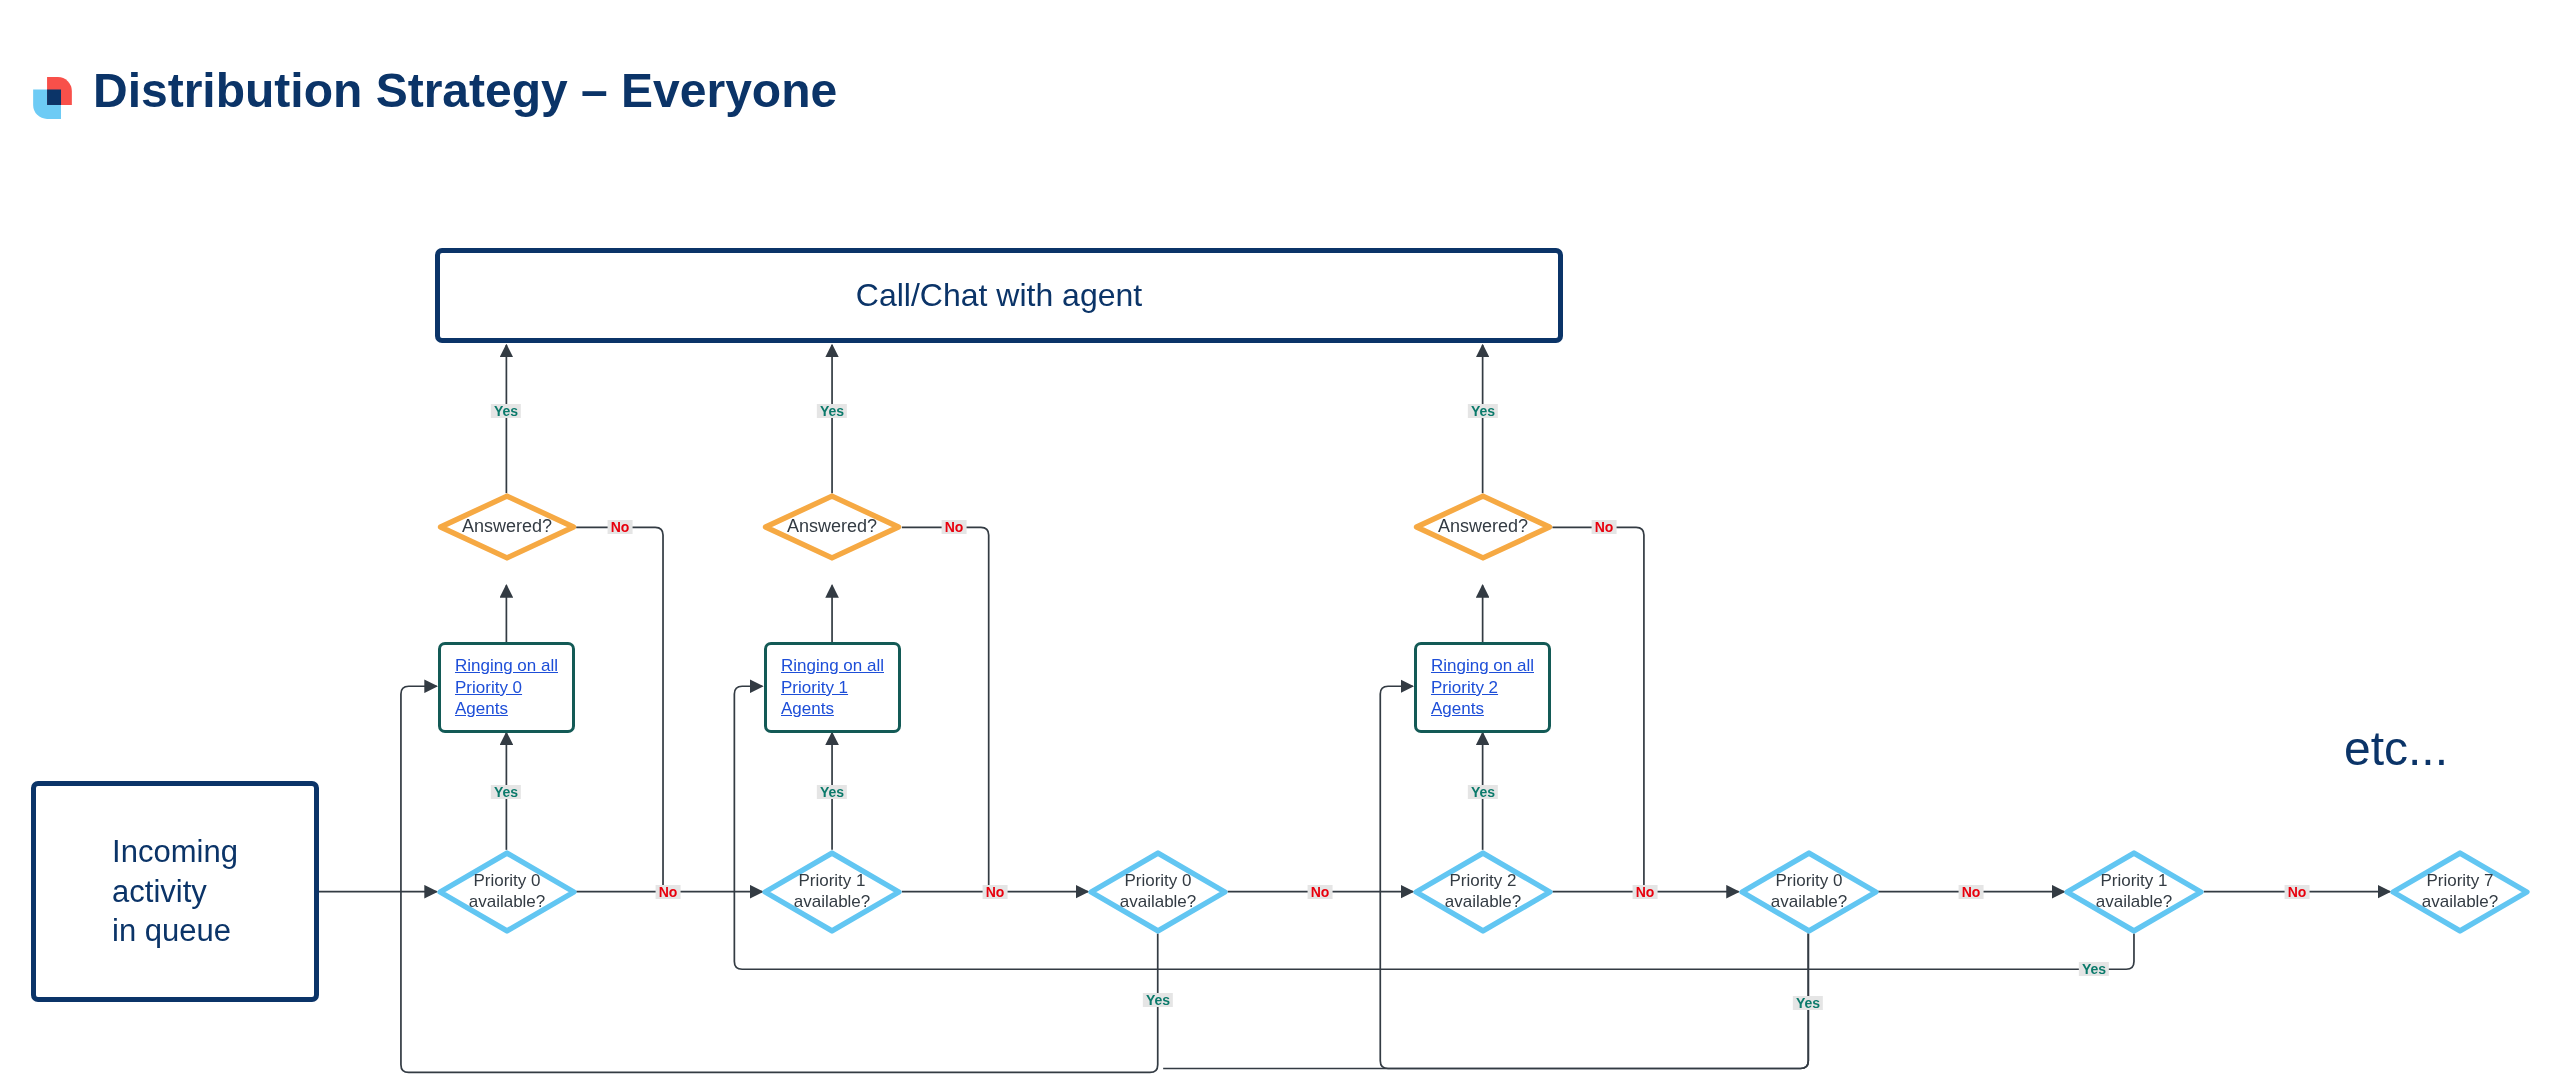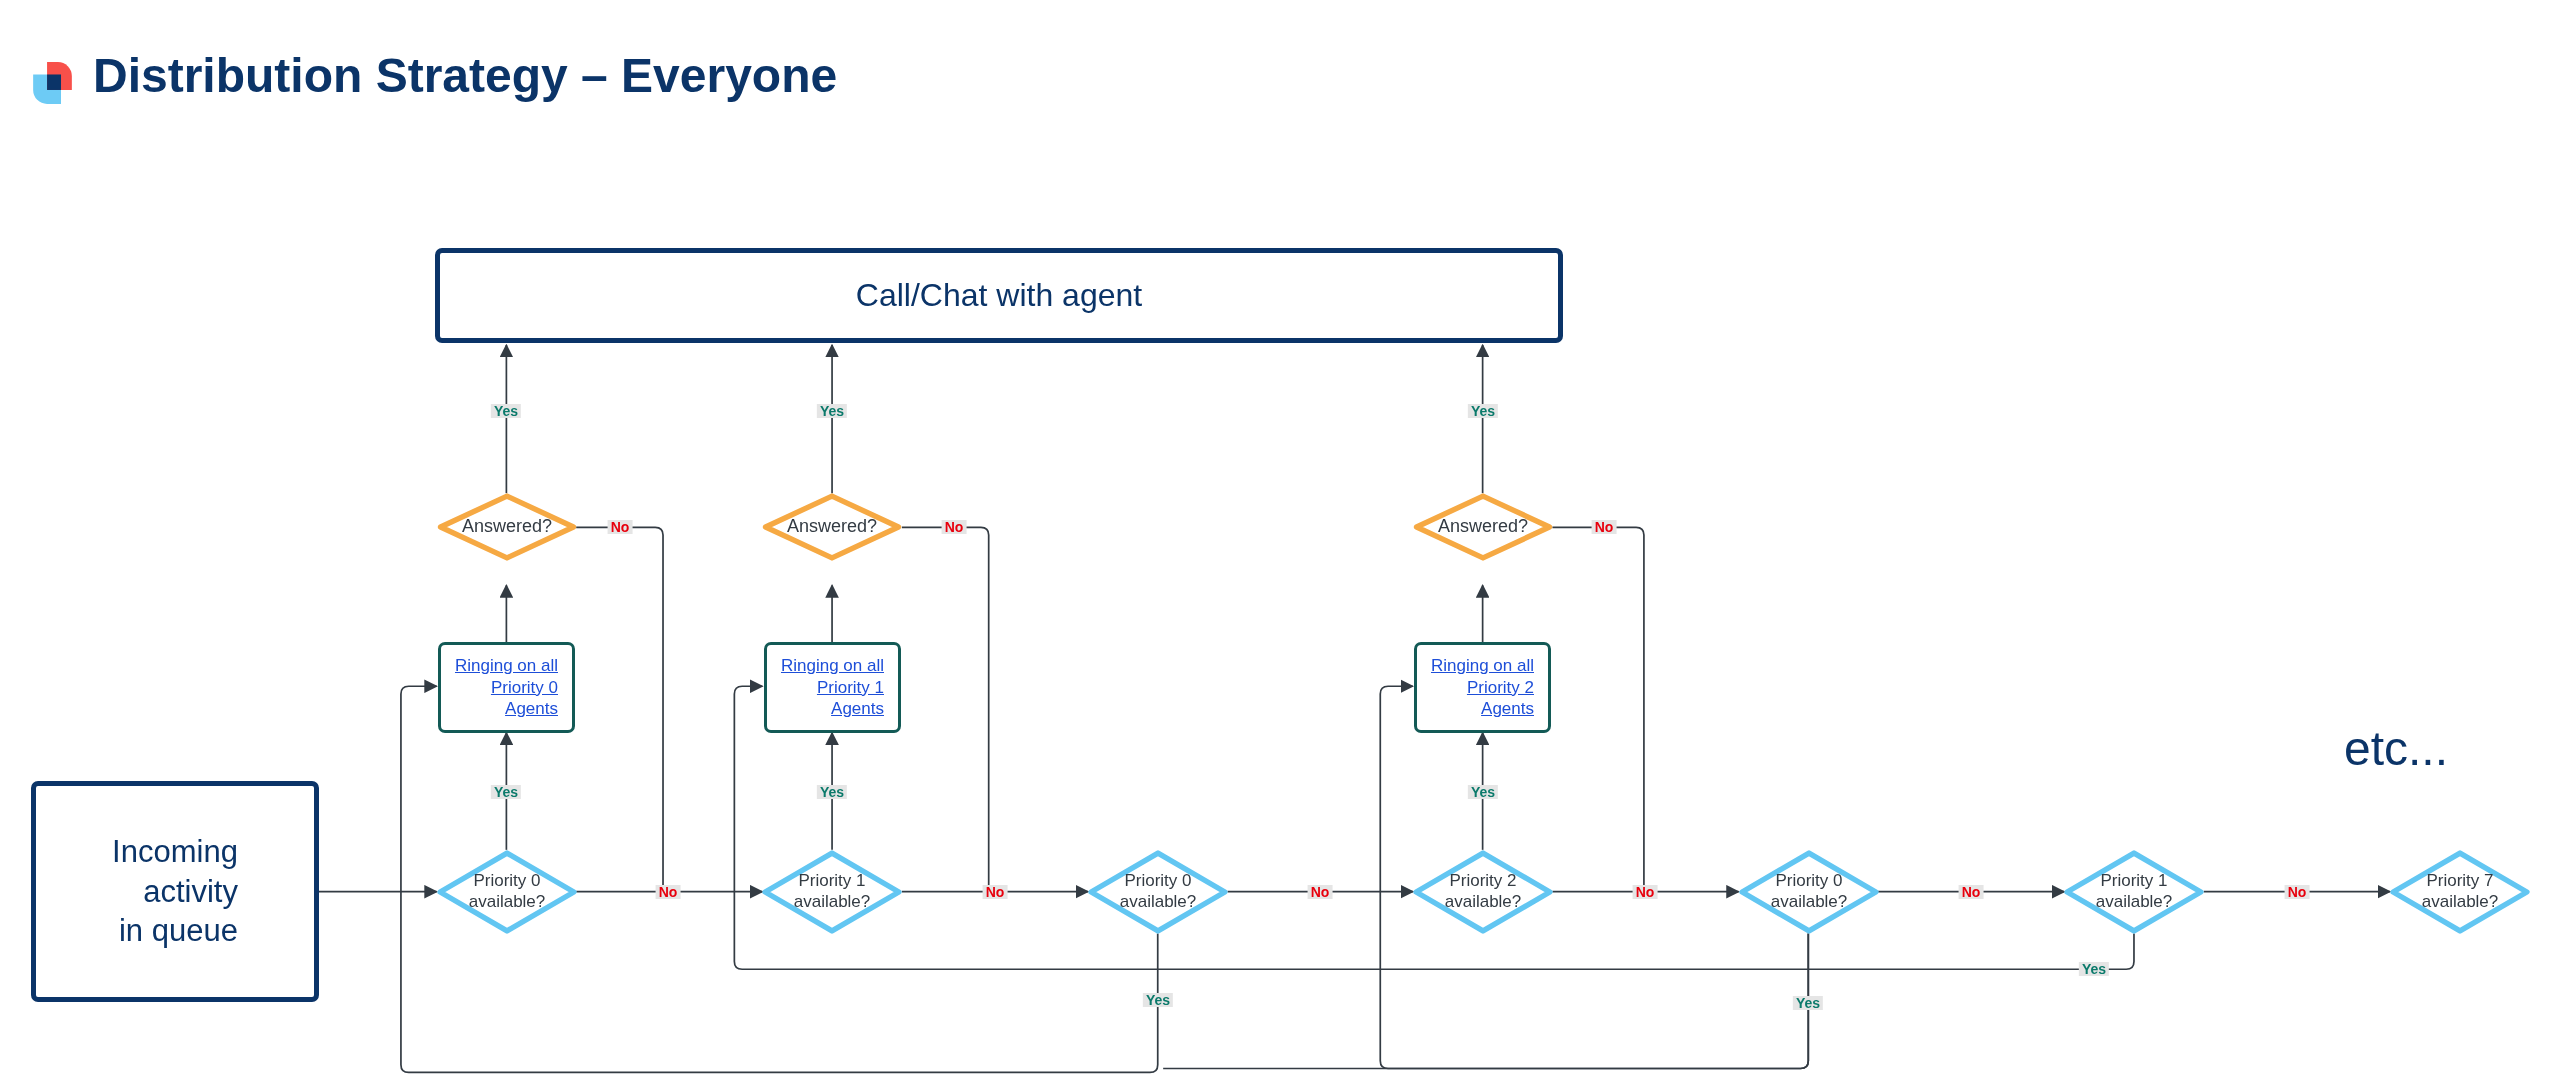--- a/index.html
+++ b/index.html
@@ -11,21 +11,21 @@
     width: 2576px;
     height: 1091px;
     font-family: "Liberation Sans", sans-serif;
     overflow: hidden;
     position: relative;
   }
 
   
   #header {
     position: absolute;
-    left: 0; top: 0;
+    left: 0; top: 15px;
     width: 2576px;
     height: 147px;
     text-align: center;
   }
   #brand-logo {
     position: absolute;
     left: 29.5px;
     top: 59px;
     width: 45px;
     height: 48px;
@@ -56,21 +56,21 @@
     pointer-events: none;
   }
 
   
   .node {
     position: absolute;
     box-sizing: border-box;
     display: flex;
     align-items: center;
     justify-content: center;
-    text-align: right;
+    text-align: left;
     background: #ffffff;
   }
 
   .rect-node {
     border-radius: 7.8px;
   }
 
   .node-call {
     border: 5.4px solid #0b3468;
     color: #0b3468;

